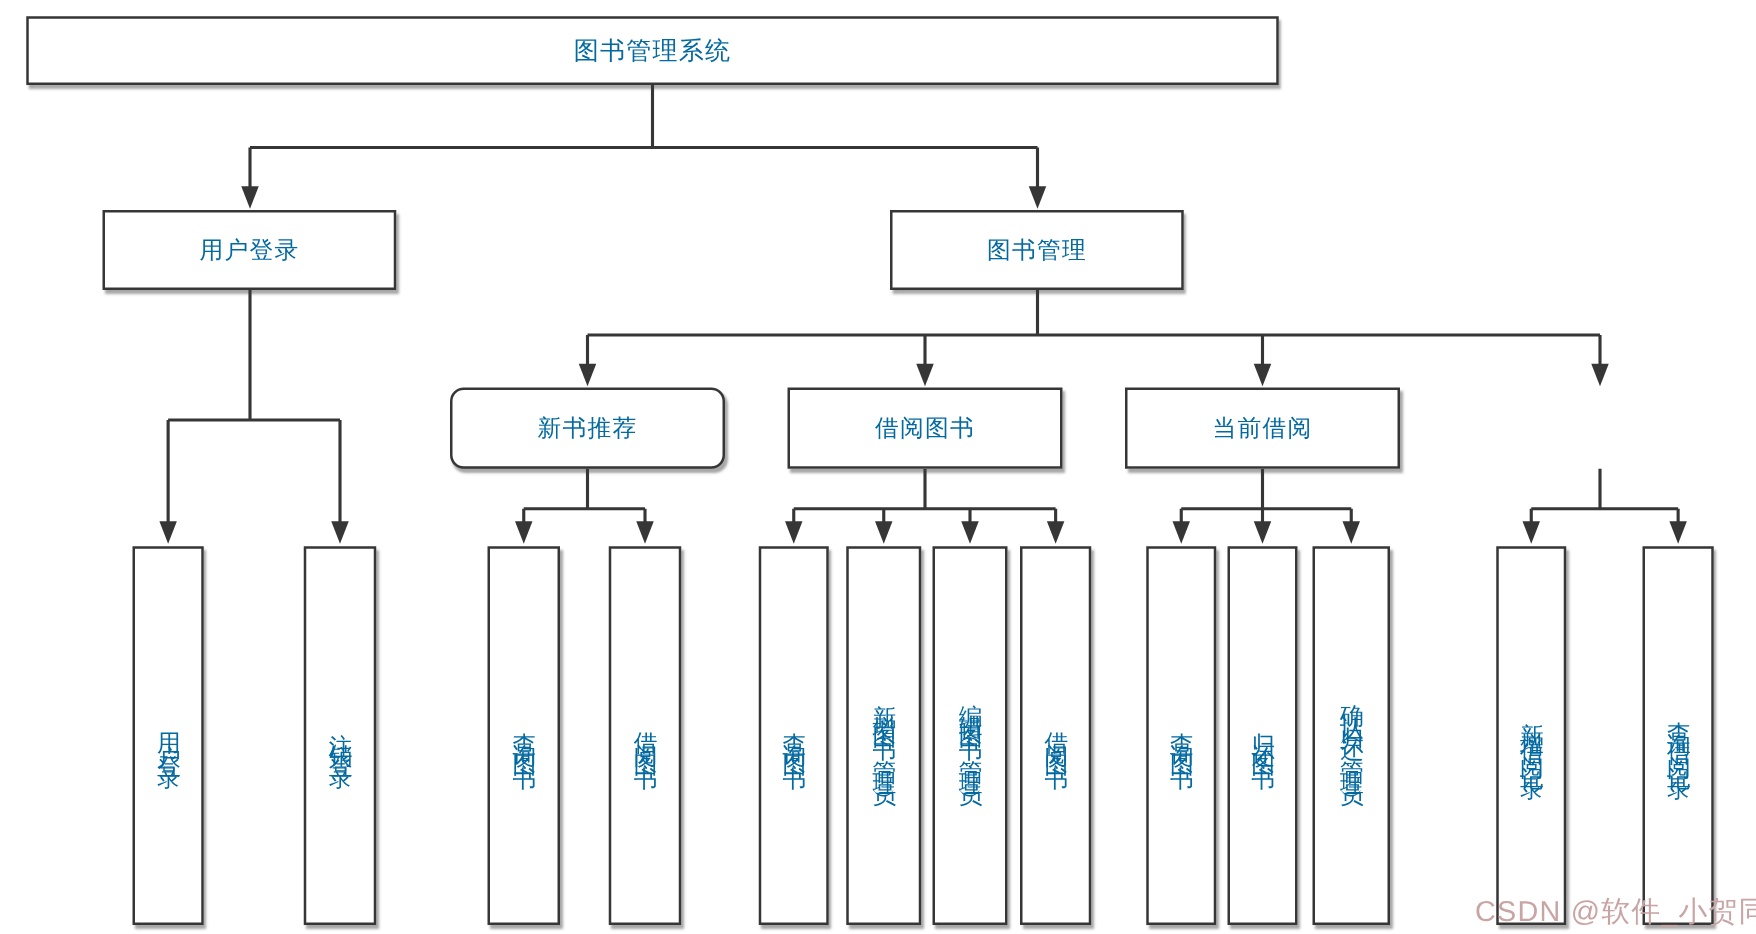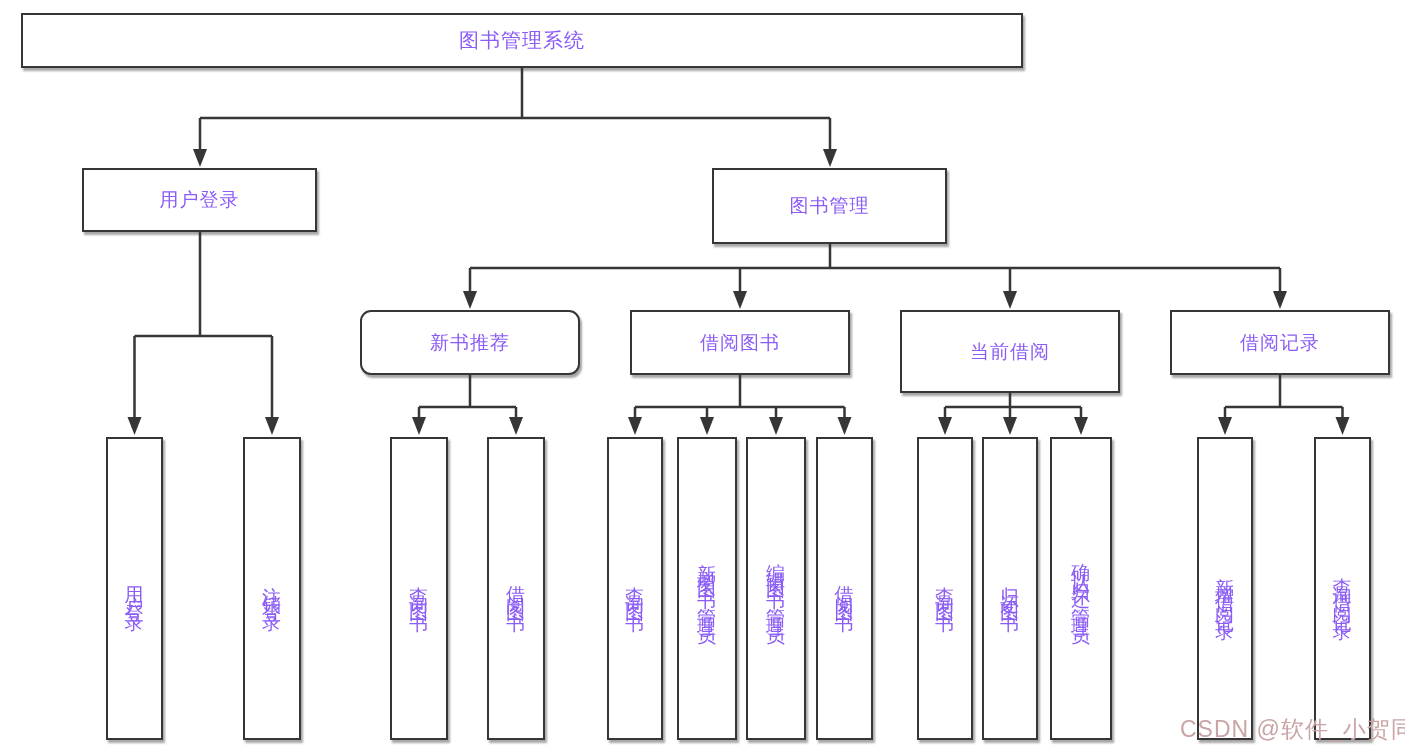--- a/index.html
+++ b/index.html
@@ -7,21 +7,21 @@
     position:relative;width:1405px;height:747px;background:#ffffff;
     font-family:"Liberation Sans","DejaVu Sans",sans-serif;overflow:hidden;
   }
   .connectors{position:absolute;left:0;top:0;width:1405px;height:747px;}
   .connectors path{fill:none;stroke:#363636;stroke-width:2.5;}
   .connectors polygon{fill:#363636;stroke:none;}
   .box{
     position:absolute;box-sizing:border-box;background:#ffffff;
     border:2px solid #363636;box-shadow:2px 3px 2px rgba(60,60,60,0.45);
     display:flex;align-items:center;justify-content:center;
-    font-size:19px;color:#8b5cf6;letter-spacing:1px;text-align:center;
+    font-size:19px;color:#0369a1;letter-spacing:1px;text-align:center;
   }
   .root{font-size:20px;}
   .vbox{
     writing-mode:vertical-rl;text-orientation:mixed;
     letter-spacing:9px;font-size:19px;line-height:1;
   }
   .watermark{
     position:absolute;left:1180px;top:714px;font-size:23px;
     color:#c9a4a4;letter-spacing:1px;white-space:nowrap;
   }
@@ -63,26 +63,25 @@
     <polygon points="1074,417 1088,417 1081,435"></polygon>
 
     <path d="M1280,375 V407 M1225,407 H1342.5 M1225,407 V418 M1342.5,407 V418"></path>
     <polygon points="1218,417 1232,417 1225,435"></polygon>
     <polygon points="1335.5,417 1349.5,417 1342.5,435"></polygon>
   </svg>
 
   <div class="box root" style="left:21px;top:13px;width:1002px;height:55px;">图书管理系统</div>
 
   <div class="box" style="left:82px;top:168px;width:235px;height:64px;">用户登录</div>
-  <div class="box" style="left:712px;top:168px;width:235px;height:76px;">图书管理</div>
+  <div class="box" style="left:712px;top:168px;width:235px;height:64px;">图书管理</div>
 
   <div class="box" style="left:360px;top:310px;width:220px;height:65px;border-radius:11px;">新书推荐</div>
   <div class="box" style="left:630px;top:310px;width:220px;height:65px;">借阅图书</div>
-  <div class="box" style="left:900px;top:310px;width:220px;height:83px;">当前借阅</div>
-  <div class="box" style="left:1170px;top:310px;width:220px;height:65px;">借阅记录</div>
+  <div class="box" style="left:900px;top:310px;width:220px;height:65px;">当前借阅</div>
 
   <div class="box vbox" style="left:106px;top:437px;width:57px;height:303px;">用户登录</div>
   <div class="box vbox" style="left:243px;top:437px;width:58px;height:303px;">注销登录</div>
 
   <div class="box vbox" style="left:390px;top:437px;width:58px;height:303px;">查询图书</div>
   <div class="box vbox" style="left:487px;top:437px;width:58px;height:303px;">借阅图书</div>
 
   <div class="box vbox" style="left:607px;top:437px;width:56px;height:303px;">查询图书</div>
   <div class="box vbox" style="left:677px;top:437px;width:60px;height:303px;">新增图书（管理员）</div>
   <div class="box vbox" style="left:746px;top:437px;width:60px;height:303px;">编辑图书（管理员）</div>

